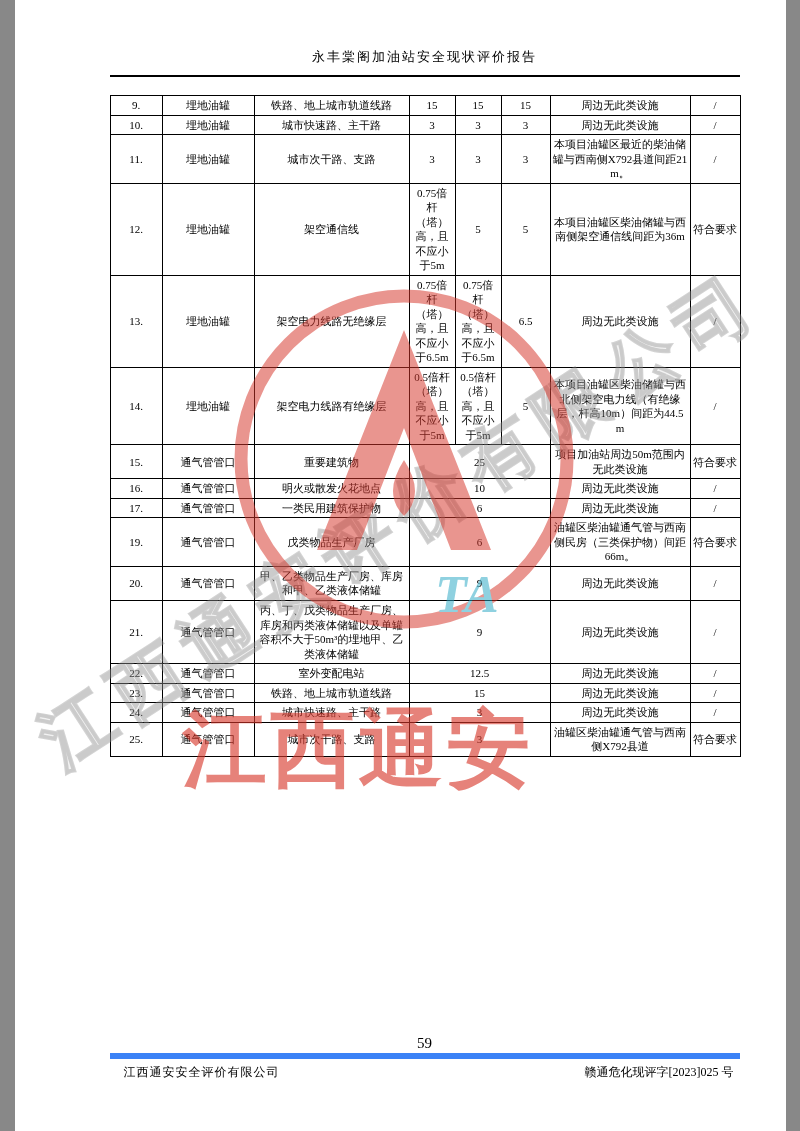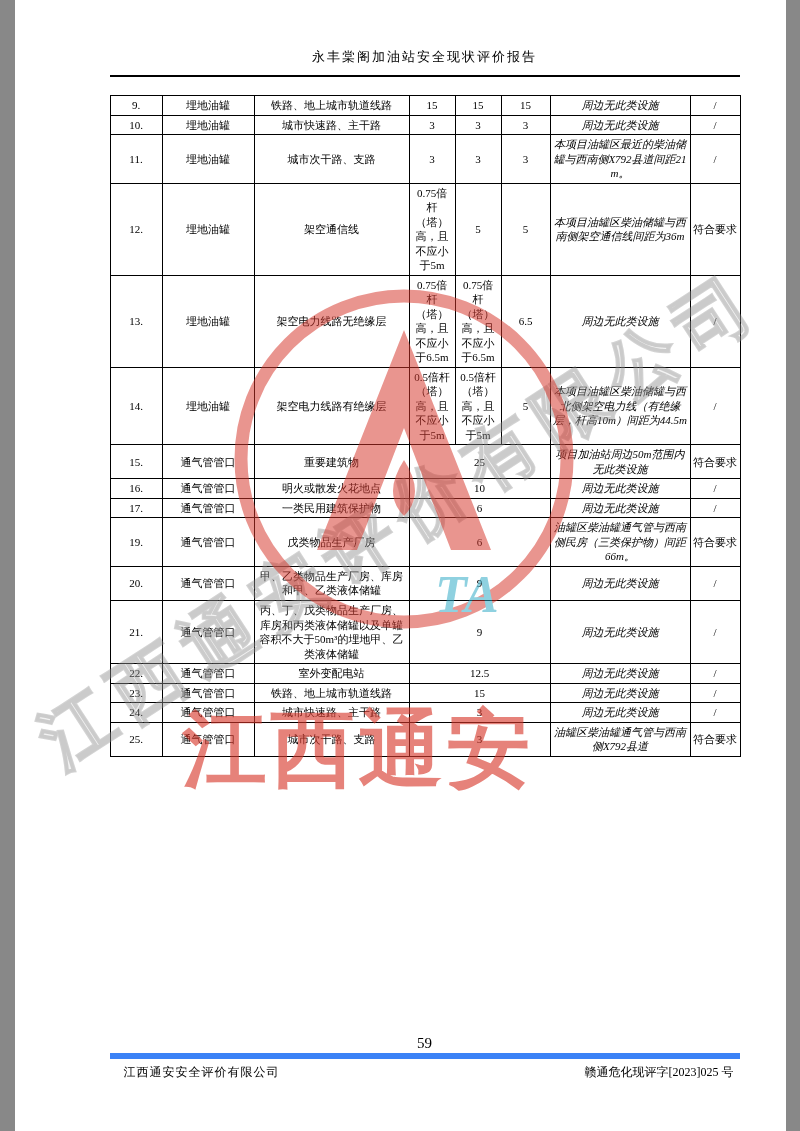--- a/index.html
+++ b/index.html
@@ -22,21 +22,21 @@
   .table-wrap { position:absolute; top:95px; left:95px; width:631px; z-index:1; }
   table.safety { border-collapse:collapse; table-layout:fixed; width:630px; }
   table.safety td {
     border:1px solid #000;
     font-size:11px; line-height:1.32;
     text-align:center; vertical-align:middle;
     padding:2px 2px; color:#000;
     word-break:break-all;
   }
   td.c-num { letter-spacing:0; }
-  td.c-remark { padding:2px 3px;font-style:italic; }
+  td.c-remark { padding:2px 3px; }
   
   .page-number {
     position:absolute; top:1035px; left:95px; width:630px;
     text-align:center; font-size:15px; color:#000; z-index:1;
   }
   .doc-footer {
     position:absolute; top:1053px; left:95px; width:630px;
     border-top:6px solid #3b82f6;
     display:flex; justify-content:space-between;
     font-size:12px; color:#000; padding-top:5px; z-index:1;

